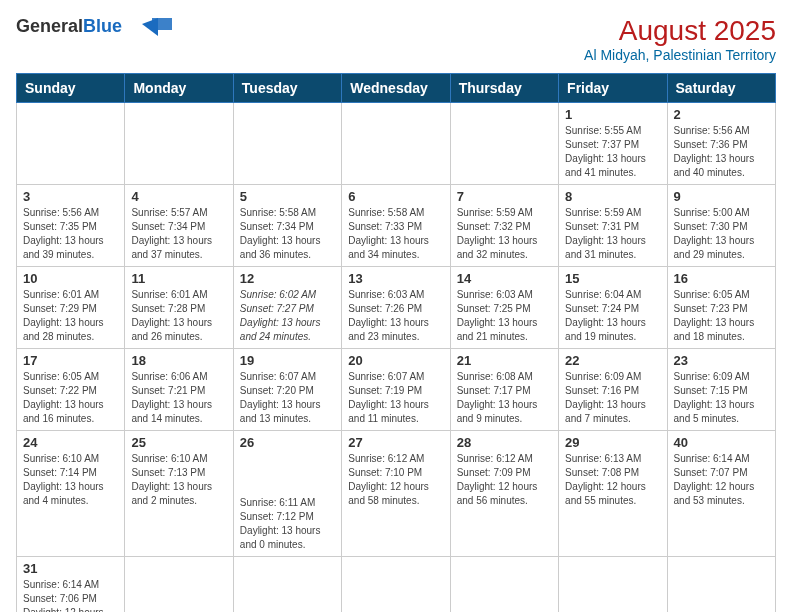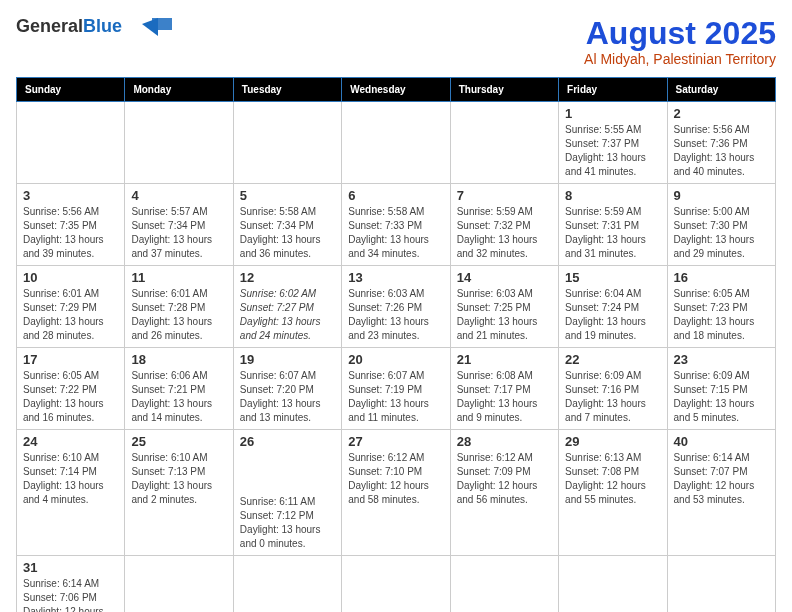--- a/index.html
+++ b/index.html
@@ -25,40 +25,40 @@
       font-size: 18px;
       font-weight: bold;
       color: #333;
       line-height: 1.1;
     }
     .logo-text span.blue { color: #1a6bbf; }
     .title-area {
       text-align: right;
     }
     .main-title {
-      font-size: 32px;
-      font-weight: bold;
-      color: #1d4ed8;
+      font-size: 28px;
+      font-weight: normal;
+      color: #b91c1c;
       line-height: 1.1;
     }
     .subtitle {
       font-size: 14px;
-      color: #c2410c;
+      color: #0369a1;
     }
     .calendar {
       width: 100%;
       border-collapse: collapse;
       border: 1px solid #ccc;
     }
     .calendar th {
-      background-color: #000000;
+      background-color: #0c4a6e;
       color: white;
       text-align: left;
       padding: 6px 8px;
-      font-size: 10px;
+      font-size: 14px;
       font-weight: bold;
       border: 1px solid #2e77bc;
     }
     .calendar td {
       vertical-align: top;
       padding: 4px 6px;
       border: 1px solid #ccc;
       width: calc(100% / 7);
       min-height: 80px;
       font-size: 10.5px;

